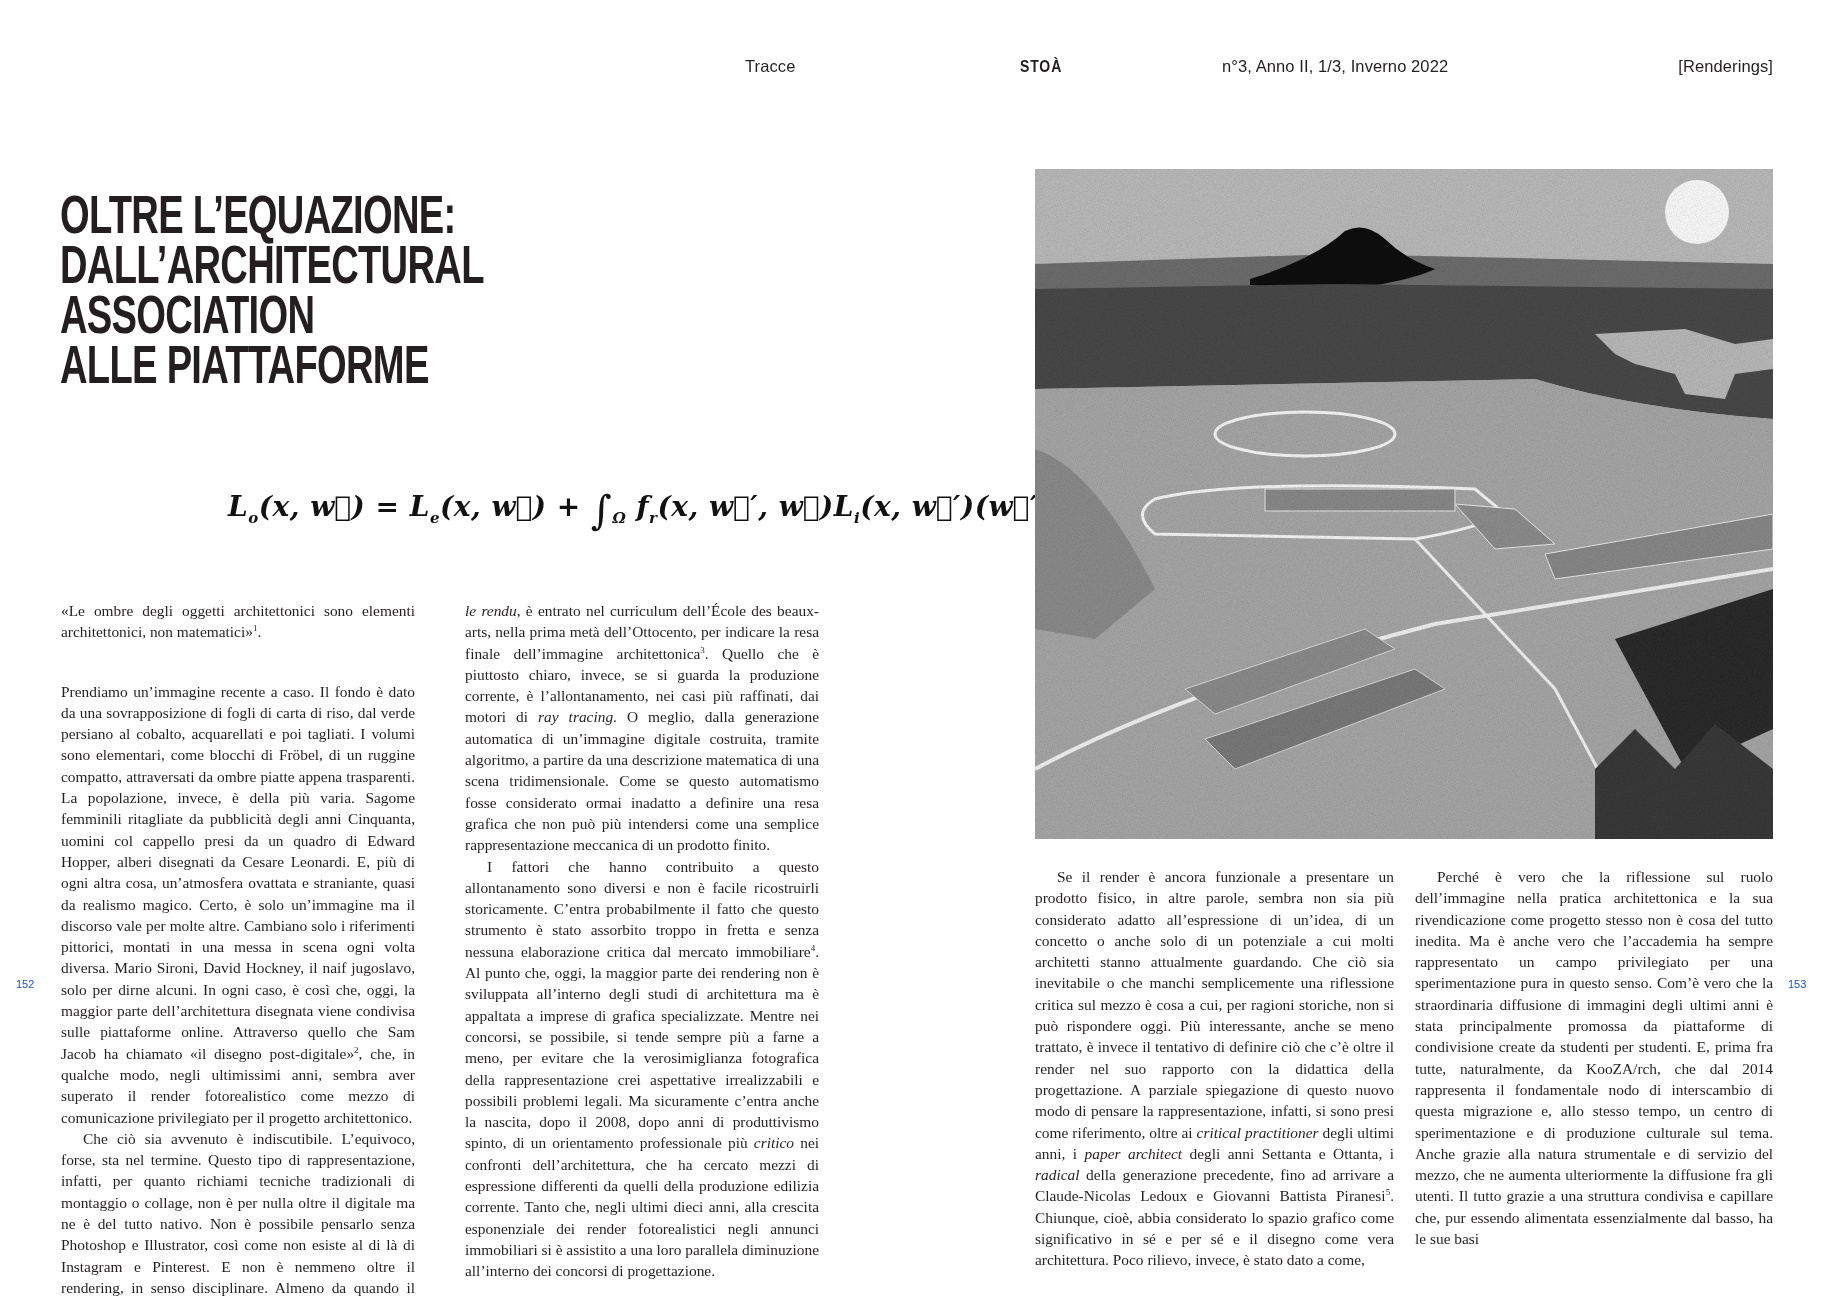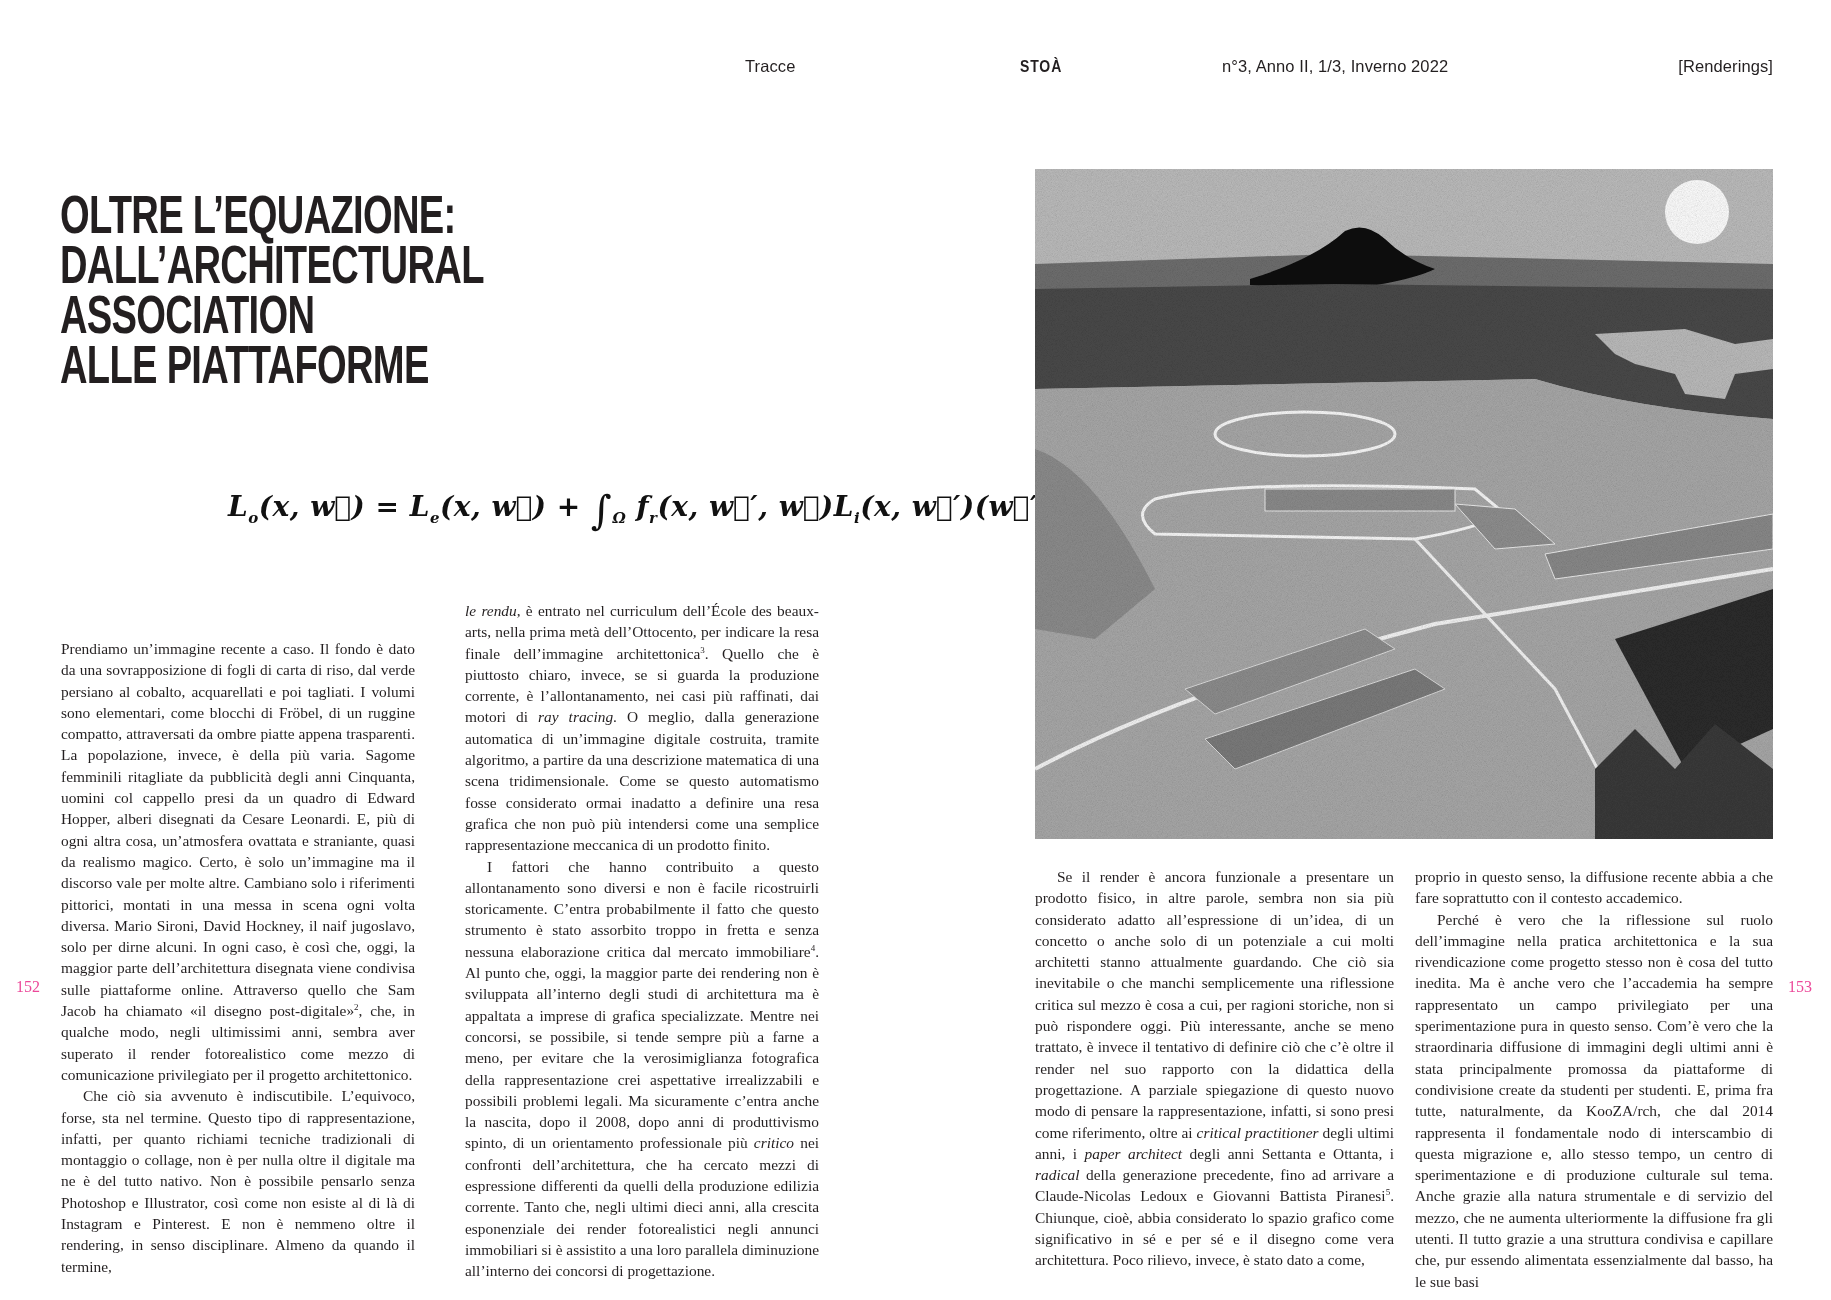--- a/index.html
+++ b/index.html
@@ -9,21 +9,21 @@
   .title { position:absolute; left:60px; top:190px; font-family:"Liberation Sans", sans-serif; font-weight:bold; font-size:53px; line-height:50px; letter-spacing:-1px; color:#231f20; transform:scaleX(0.72); transform-origin:left top; white-space:nowrap; }
   .title div { margin:0; }
   .equation { position:absolute; left:228px; top:487px; font-family:"DejaVu Serif", serif; font-weight:bold; font-style:italic; font-size:28px; color:#111; white-space:nowrap; letter-spacing:0.5px; }
   .equation .int { font-style:normal; font-size:40px; vertical-align:-8px; font-weight:normal; }
   .equation sub { font-size:15px; }
   .col { position:absolute; font-family:"Liberation Serif", serif; font-size:15.4px; line-height:21.3px; color:#231f20; text-align:justify; hyphens:manual; }
   .col p { margin:0; }
   .col p.indent { text-indent:22px; }
   .col p.gap { margin-top:38px; }
   .col sup { font-size:9px; line-height:0; }
-  .pnum { position:absolute; top:978px; font-family:Liberation Serif, serif; font-size:16px; color:#ec4899; }
+  .pnum { position:absolute; top:978px; font-family:Liberation Sans, sans-serif; font-size:11px; color:#1d4ed8; }
   .figure { position:absolute; left:1035px; top:169px; width:738px; height:670px; overflow:hidden; background:#777; }
 </style>
 </head>
 <body>
 
 <div class="hdr" style="left:745px;">Tracce</div>
 <div class="hdr brand" style="left:1020px;">STOÀ</div>
 <div class="hdr" style="left:1222px;">n°3, Anno II, 1/3, Inverno 2022</div>
 <div class="hdr" style="right:58px;">[Renderings]</div>
 
@@ -32,20 +32,21 @@
   <div>DALL’ARCHITECTURAL</div>
   <div>ASSOCIATION</div>
   <div>ALLE PIATTAFORME</div>
 </div>
 
 <div class="equation">
   <span>L<sub>o</sub>(x, w⃗) = L<sub>e</sub>(x, w⃗) + </span><span class="int">∫</span><sub>Ω</sub><span> f<sub>r</sub>(x, w⃗′, w⃗)L<sub>i</sub>(x, w⃗′)(w⃗′ · n⃗)dw⃗′</span>
 </div>
 
 <div class="col" style="left:61px; top:600px; width:354px;">
+  <p><span>«Le ombre degli oggetti architettonici sono elementi architettonici, non matematici»</span><sup>1</sup>.</p>
   <p class="gap"><span>Prendiamo un’immagine recente a caso. Il fondo è dato da una sovrapposizione di fogli di carta di riso, dal verde persiano al cobalto, acquarellati e poi tagliati. I volumi sono elementari, come blocchi di Fröbel, di un ruggine compatto, attraversati da ombre piatte appena trasparenti. La popolazione, invece, è della più varia. Sagome femminili ritagliate da pubblicità degli anni Cinquanta, uomini col cappello presi da un quadro di Edward Hopper, alberi disegnati da Cesare Leonardi. E, più di ogni altra cosa, un’atmosfera ovattata e straniante, quasi da realismo magico. Certo, è solo un’immagine ma il discorso vale per molte altre. Cambiano solo i riferimenti pittorici, montati in una messa in scena ogni volta diversa. Mario Sironi, David Hockney, il naif jugoslavo, solo per dirne alcuni. In ogni caso, è così che, oggi, la maggior parte dell’architettura disegnata viene condivisa sulle piattaforme online. Attraverso quello che Sam Jacob ha chiamato «il disegno post-digitale»</span><sup>2</sup><span>, che, in qualche modo, negli ultimissimi anni, sembra aver superato il render fotorealistico come mezzo di comunicazione privilegiato per il progetto architettonico.</span></p>
   <p class="indent">Che ciò sia avvenuto è indiscutibile. L’equivoco, forse, sta nel termine. Questo tipo di rappresentazione, infatti, per quanto richiami tecniche tradizionali di montaggio o collage, non è per nulla oltre il digitale ma ne è del tutto nativo. Non è possibile pensarlo senza Photoshop e Illustrator, così come non esiste al di là di Instagram e Pinterest. E non è nemmeno oltre il rendering, in senso disciplinare. Almeno da quando il termine,</p>
 </div>
 
 <div class="col" style="left:465px; top:600px; width:354px;">
   <p><i>le rendu</i><span>, è entrato nel curriculum dell’École des beaux-arts, nella prima metà dell’Ottocento, per indicare la resa finale dell’immagine architettonica</span><sup>3</sup><span>. Quello che è piuttosto chiaro, invece, se si guarda la produzione corrente, è l’allontanamento, nei casi più raffinati, dai motori di </span><i>ray tracing</i><span>. O meglio, dalla generazione automatica di un’immagine digitale costruita, tramite algoritmo, a partire da una descrizione matematica di una scena tridimensionale. Come se questo automatismo fosse considerato ormai inadatto a definire una resa grafica che non può più intendersi come una semplice rappresentazione meccanica di un prodotto finito.</span></p>
   <p class="indent"><span>I fattori che hanno contribuito a questo allontanamento sono diversi e non è facile ricostruirli storicamente. C’entra probabilmente il fatto che questo strumento è stato assorbito troppo in fretta e senza nessuna elaborazione critica dal mercato immobiliare</span><sup>4</sup><span>. Al punto che, oggi, la maggior parte dei rendering non è sviluppata all’interno degli studi di architettura ma è appaltata a imprese di grafica specializzate. Mentre nei concorsi, se possibile, si tende sempre più a farne a meno, per evitare che la verosimiglianza fotografica della rappresentazione crei aspettative irrealizzabili e possibili problemi legali. Ma sicuramente c’entra anche la nascita, dopo il 2008, dopo anni di produttivismo spinto, di un orientamento professionale più </span><i>critico</i><span> nei confronti dell’architettura, che ha cercato mezzi di espressione differenti da quelli della produzione edilizia corrente. Tanto che, negli ultimi dieci anni, alla crescita esponenziale dei render fotorealistici negli annunci immobiliari si è assistito a una loro parallela diminuzione all’interno dei concorsi di progettazione.</span></p>
 </div>
 
 <div class="pnum" style="left:16px;">152</div>
@@ -100,15 +101,14 @@
       <circle cx="662" cy="43" r="32" fill="#ffffff"></circle>
     </g>
   </svg>
 </div>
 
 <div class="col" style="left:1035px; top:866px; width:359px;">
   <p class="indent"><span>Se il render è ancora funzionale a presentare un prodotto fisico, in altre parole, sembra non sia più considerato adatto all’espressione di un’idea, di un concetto o anche solo di un potenziale a cui molti architetti stanno attualmente guardando. Che ciò sia inevitabile o che manchi semplicemente una riflessione critica sul mezzo è cosa a cui, per ragioni storiche, non si può rispondere oggi. Più interessante, anche se meno trattato, è invece il tentativo di definire ciò che c’è oltre il render nel suo rapporto con la didattica della progettazione. A parziale spiegazione di questo nuovo modo di pensare la rappresentazione, infatti, si sono presi come riferimento, oltre ai </span><i>critical practitioner</i><span> degli ultimi anni, i </span><i>paper architect</i><span> degli anni Settanta e Ottanta, i </span><i>radical</i><span> della generazione precedente, fino ad arrivare a Claude-Nicolas Ledoux e Giovanni Battista Piranesi</span><sup>5</sup><span>. Chiunque, cioè, abbia considerato lo spazio grafico come significativo in sé e per sé e il disegno come vera architettura. Poco rilievo, invece, è stato dato a come,</span></p>
 </div>
 
 <div class="col" style="left:1415px; top:866px; width:358px;">
-  <p>proprio in questo senso, la diffusione recente abbia a che fare soprattutto con il contesto accademico.</p>
   <p class="indent">Perché è vero che la riflessione sul ruolo dell’immagine nella pratica architettonica e la sua rivendicazione come progetto stesso non è cosa del tutto inedita. Ma è anche vero che l’accademia ha sempre rappresentato un campo privilegiato per una sperimentazione pura in questo senso. Com’è vero che la straordinaria diffusione di immagini degli ultimi anni è stata principalmente promossa da piattaforme di condivisione create da studenti per studenti. E, prima fra tutte, naturalmente, da KooZA/rch, che dal 2014 rappresenta il fondamentale nodo di interscambio di questa migrazione e, allo stesso tempo, un centro di sperimentazione e di produzione culturale sul tema. Anche grazie alla natura strumentale e di servizio del mezzo, che ne aumenta ulteriormente la diffusione fra gli utenti. Il tutto grazie a una struttura condivisa e capillare che, pur essendo alimentata essenzialmente dal basso, ha le sue basi</p>
 </div>
 
 </body></html>

